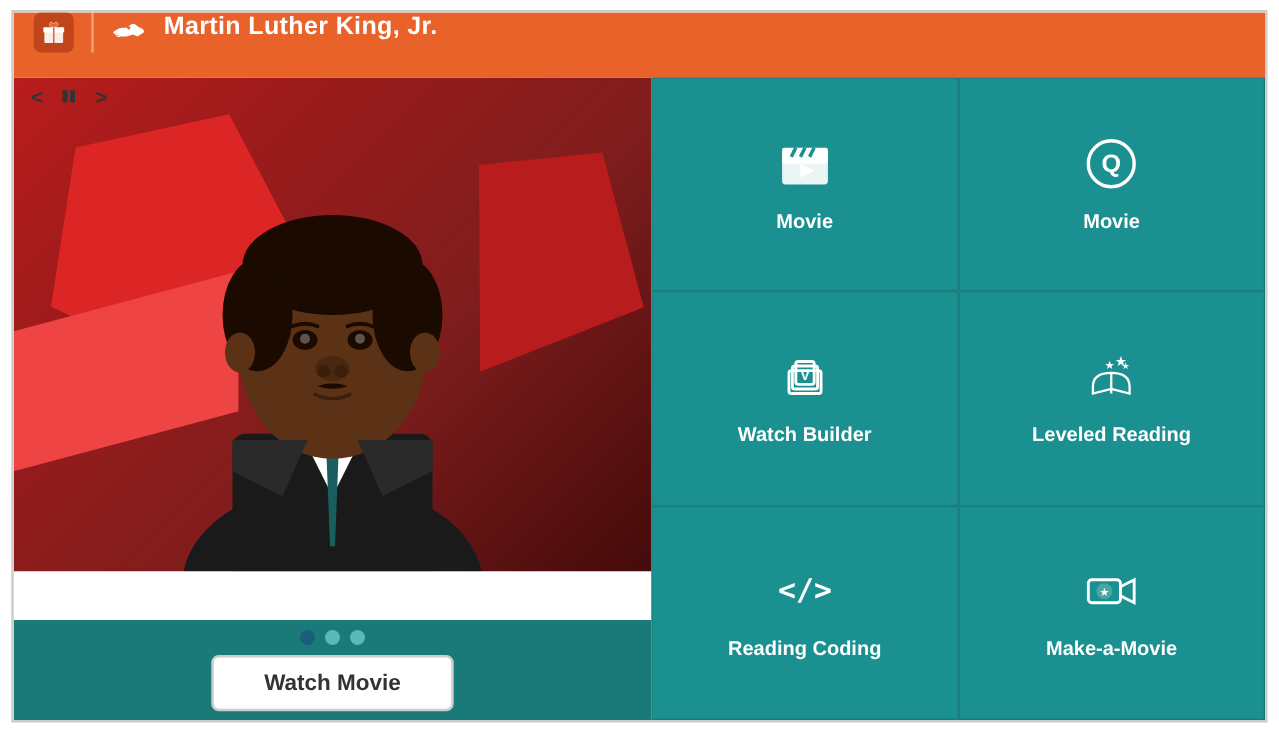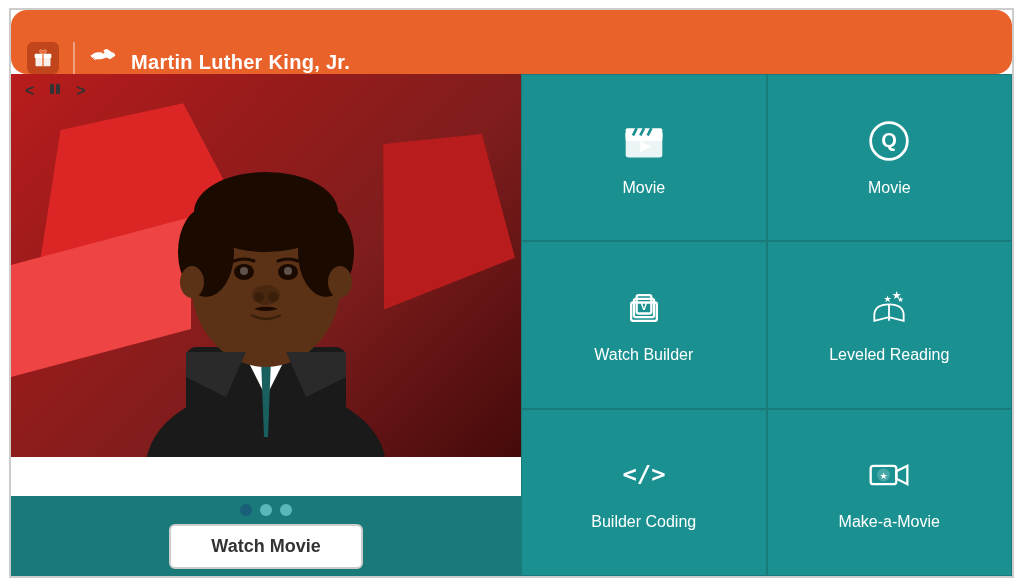--- a/index.html
+++ b/index.html
@@ -17,27 +17,26 @@
       margin: 8px auto;
       border: 2px solid #ccc;
       overflow: hidden;
       display: flex;
       flex-direction: column;
     }
 
     
     .header {
       background: #E8622A;
-      height: 64px;
-      display: flex;
-      align-items: flex-end;
+      height: 52px;
+      display: flex;
+      align-items: flex-start;
       padding: 0 16px;
       gap: 14px;
       flex-shrink: 0;
-      border-radius: 16px;
     }
     .header-icon-gift {
       width: 32px;
       height: 32px;
       background: #c0451a;
       border-radius: 6px;
       display: flex;
       align-items: center;
       justify-content: center;
       color: white;
@@ -193,21 +192,21 @@
 
     .cell-icon {
       color: white;
       font-size: 36px;
       line-height: 1;
     }
 
     .cell-label {
       color: white;
       font-size: 16px;
-      font-weight: normal;
+      font-weight: bold;
       text-align: center;
     }
 
     
     .icon-svg {
       width: 44px;
       height: 44px;
       fill: white;
     }
 
@@ -380,21 +379,21 @@
         </div>
         <span class="cell-label">Leveled Reading</span>
       </div>
 
       <div class="grid-cell">
         <div class="cell-icon">
           <svg class="icon-svg" viewBox="0 0 48 48">
             <text x="24" y="32" text-anchor="middle" fill="white" font-size="26" font-weight="bold" font-family="monospace">&lt;/&gt;</text>
           </svg>
         </div>
-        <span class="cell-label">Builder Coding</span>
+        <span class="cell-label">Reading Coding</span>
       </div>
 
       <div class="grid-cell">
         <div class="cell-icon">
           <svg class="icon-svg" viewBox="0 0 48 48">
 
             <rect x="4" y="14" width="28" height="20" rx="3" stroke="white" stroke-width="2.5" fill="none"></rect>
             <polygon points="32,20 44,14 44,34 32,28" stroke="white" stroke-width="2.5" fill="none"></polygon>
 
             <circle cx="18" cy="24" r="7" fill="white" opacity="0.2"></circle>

